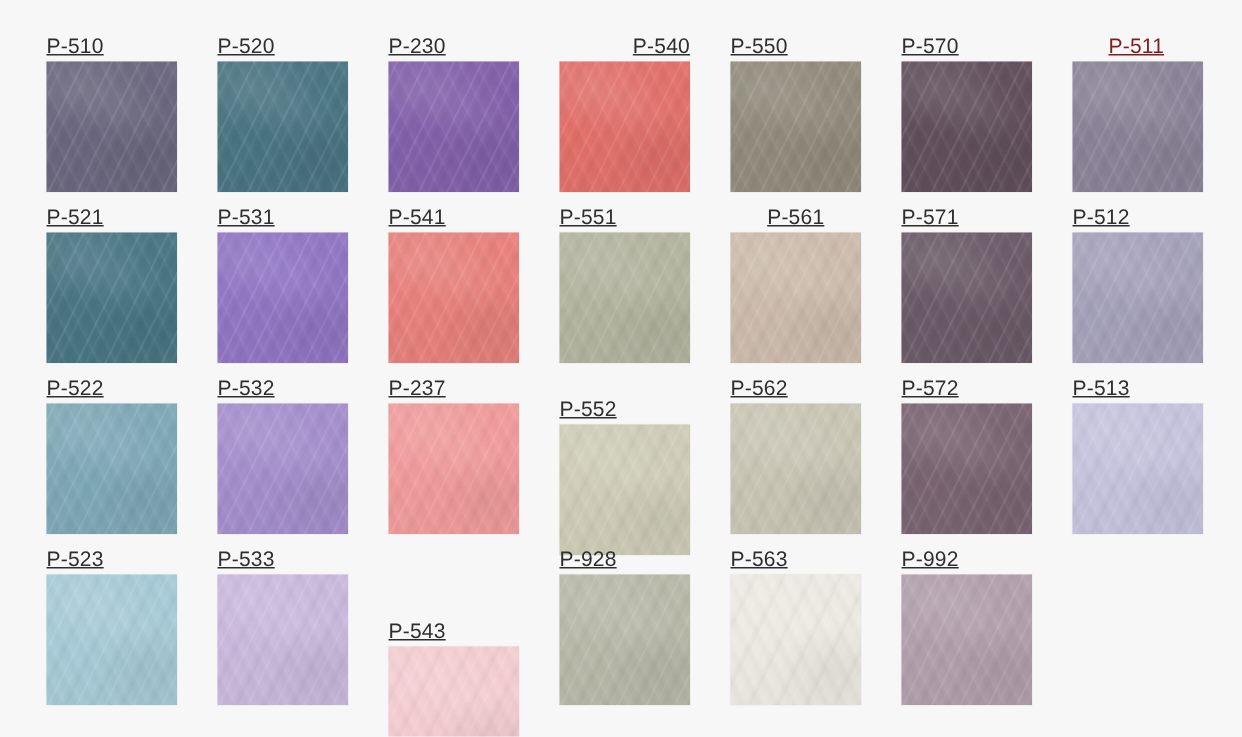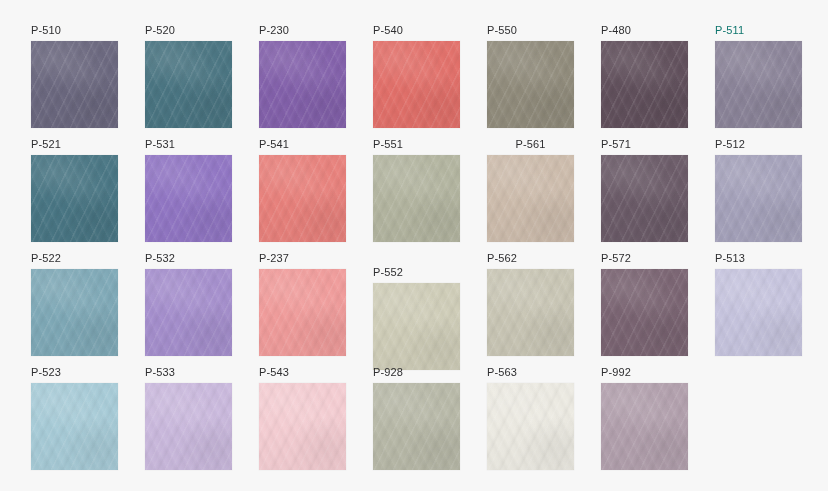--- a/index.html
+++ b/index.html
@@ -33,24 +33,25 @@
   }
   .swatch-cell {
     width: 87px;
     height: 101px;
     position: relative;
   }
   .swatch-label {
     display: block;
     height: 21px;
     line-height: 21px;
-    font-size: 11px;
+    font-size: 14px;
     color: #2e2e30;
     letter-spacing: 0.15px;
     white-space: nowrap;
+    text-decoration: underline;
   }
   .swatch-chip {
     position: relative;
     width: 87px;
     height: 87px;
     overflow: hidden;
     background-color: #cccccc;
     box-shadow: 0 0 0 0.5px rgba(0,0,0,0.045);
   }
   
@@ -102,33 +103,33 @@
       </div>
       <div class="swatch-cell">
         <span class="swatch-label" style="color: rgb(46, 46, 48);">P-520</span>
         <div class="swatch-chip" style="background-color: rgb(74, 117, 130);"></div>
       </div>
       <div class="swatch-cell">
         <span class="swatch-label" style="color: rgb(46, 46, 48);">P-230</span>
         <div class="swatch-chip" style="background-color: rgb(131, 97, 171);"></div>
       </div>
       <div class="swatch-cell">
-        <span class="swatch-label" style="color: rgb(46, 46, 48);">P-540</span>
+        <span class="swatch-label" style="color: rgb(46, 46, 48); text-align: right;">P-540</span>
         <div class="swatch-chip" style="background-color: rgb(226, 112, 106);"></div>
       </div>
       <div class="swatch-cell">
         <span class="swatch-label" style="color: rgb(46, 46, 48);">P-550</span>
         <div class="swatch-chip" style="background-color: rgb(145, 140, 124);"></div>
       </div>
       <div class="swatch-cell">
-        <span class="swatch-label" style="color: rgb(46, 46, 48);">P-480</span>
+        <span class="swatch-label" style="color: rgb(46, 46, 48);">P-570</span>
         <div class="swatch-chip" style="background-color: rgb(97, 80, 92);"></div>
       </div>
       <div class="swatch-cell">
-        <span class="swatch-label" style="color: #0f766e;">P-511</span>
+        <span class="swatch-label" style="color: #7f1d1d; margin-left: 24px;">P-511</span>
         <div class="swatch-chip" style="background-color: rgb(139, 132, 153);"></div>
       </div>
       <div class="swatch-cell">
         <span class="swatch-label" style="color: rgb(46, 46, 48);">P-521</span>
         <div class="swatch-chip" style="background-color: rgb(73, 118, 132);"></div>
       </div>
       <div class="swatch-cell">
         <span class="swatch-label" style="color: rgb(46, 46, 48);">P-531</span>
         <div class="swatch-chip" style="background-color: rgb(145, 118, 196);"></div>
       </div>
@@ -182,21 +183,21 @@
       </div>
       <div class="swatch-cell">
         <span class="swatch-label" style="color: rgb(46, 46, 48);">P-523</span>
         <div class="swatch-chip" style="background-color: rgb(167, 203, 215);"></div>
       </div>
       <div class="swatch-cell">
         <span class="swatch-label" style="color: rgb(46, 46, 48);">P-533</span>
         <div class="swatch-chip" style="background-color: rgb(202, 185, 221);"></div>
       </div>
       <div class="swatch-cell">
-        <span class="swatch-label" style="color: rgb(46, 46, 48);">P-543</span>
+        <span class="swatch-label" style="color: rgb(46, 46, 48); margin-top: 48px;">P-543</span>
         <div class="swatch-chip" style="background-color: rgb(244, 205, 210);"></div>
       </div>
       <div class="swatch-cell">
         <span class="swatch-label" style="color: rgb(46, 46, 48);">P-928</span>
         <div class="swatch-chip" style="background-color: rgb(184, 185, 168);"></div>
       </div>
       <div class="swatch-cell">
         <span class="swatch-label" style="color: rgb(46, 46, 48);">P-563</span>
         <div class="swatch-chip" style="background-color: rgb(236, 234, 226);"></div>
       </div>

